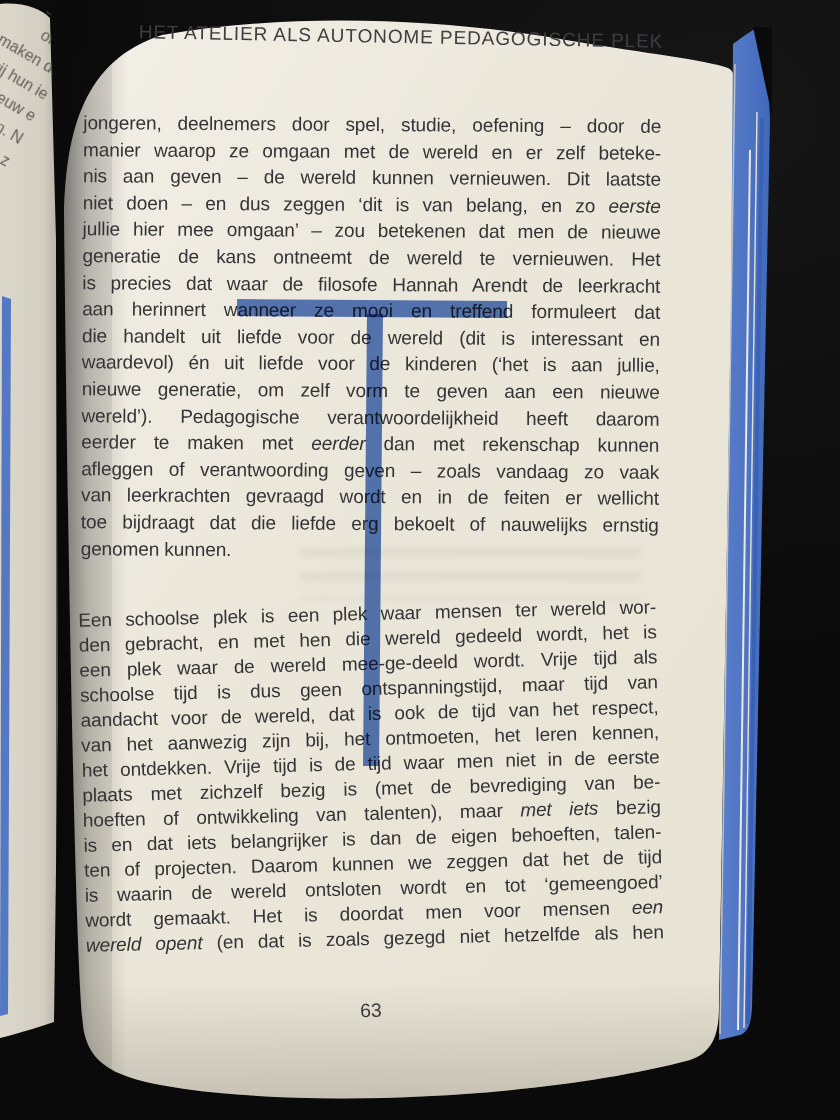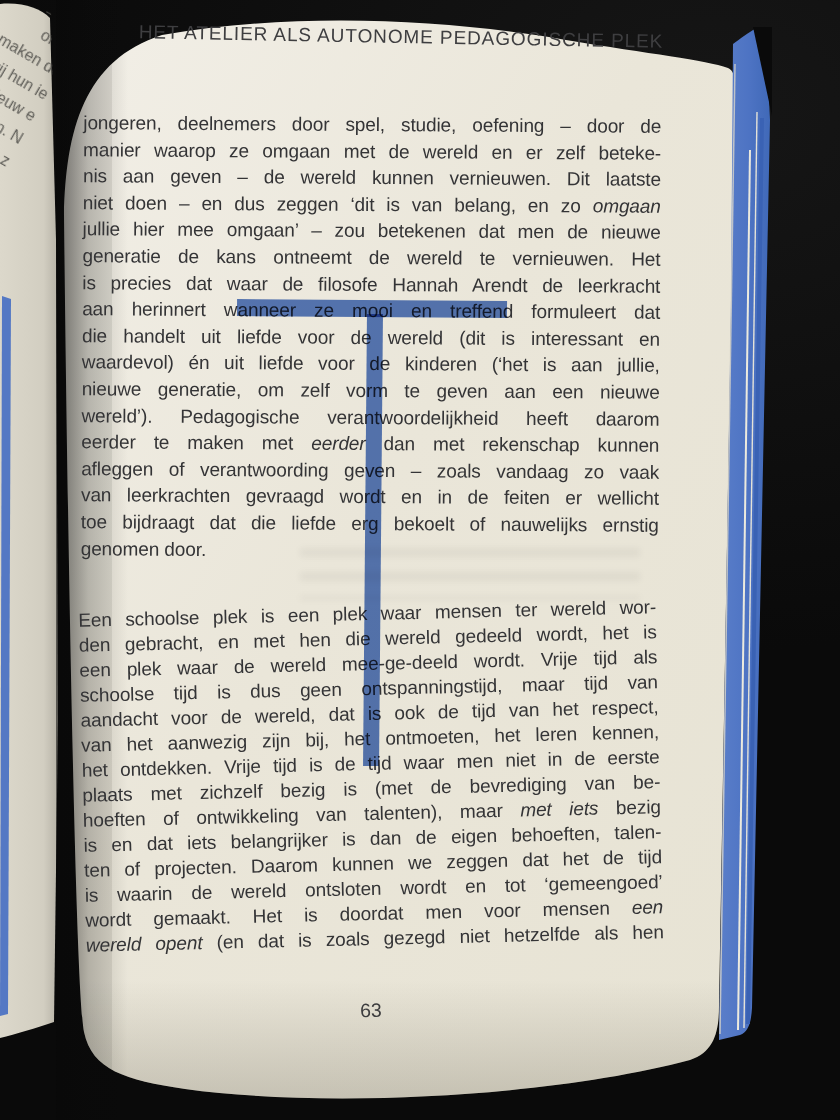--- a/index.html
+++ b/index.html
@@ -136,34 +136,34 @@
 
   <div class="gutter-shade"></div>
   <div class="show-through"></div>
 
   <div class="running-header">HET ATELIER ALS AUTONOME PEDAGOGISCHE PLEK</div>
 
   <div class="para" id="para-0">
       <div class="line"><span>jongeren, deelnemers door spel, studie, oefening – door de</span></div>
       <div class="line"><span>manier waarop ze omgaan met de wereld en er zelf beteke-</span></div>
       <div class="line"><span>nis aan geven – de wereld kunnen vernieuwen. Dit laatste</span></div>
-      <div class="line"><span>niet doen – en dus zeggen ‘dit is van belang, en zo </span><em>omgaan</em></div>
+      <div class="line"><span>niet doen – en dus zeggen ‘dit is van belang, en zo </span><em>eerste</em></div>
       <div class="line"><span>jullie hier mee omgaan’ – zou betekenen dat men de nieuwe</span></div>
       <div class="line"><span>generatie de kans ontneemt de wereld te vernieuwen. Het</span></div>
       <div class="line"><span>is precies dat waar de filosofe Hannah Arendt de leerkracht</span></div>
       <div class="line"><span>aan herinnert wanneer ze mooi en treffend formuleert dat</span></div>
       <div class="line"><span>die handelt uit liefde voor de wereld (dit is interessant en</span></div>
       <div class="line"><span>waardevol) én uit liefde voor de kinderen (‘het is aan jullie,</span></div>
       <div class="line"><span>nieuwe generatie, om zelf vorm te geven aan een nieuwe</span></div>
       <div class="line"><span>wereld’). Pedagogische verantwoordelijkheid heeft daarom</span></div>
       <div class="line"><span>eerder te maken met </span><em>eerder</em><span> dan met rekenschap kunnen</span></div>
       <div class="line"><span>afleggen of verantwoording geven – zoals vandaag zo vaak</span></div>
       <div class="line"><span>van leerkrachten gevraagd wordt en in de feiten er wellicht</span></div>
       <div class="line"><span>toe bijdraagt dat die liefde erg bekoelt of nauwelijks ernstig</span></div>
-      <div class="line no-stretch"><span>genomen door.</span></div>
+      <div class="line no-stretch"><span>genomen kunnen.</span></div>
     </div>
   <div class="para" id="para-1">
       <div class="line"><span>Een schoolse plek is een plek waar mensen ter wereld wor-</span></div>
       <div class="line"><span>den gebracht, en met hen die wereld gedeeld wordt, het is</span></div>
       <div class="line"><span>een plek waar de wereld mee-ge-deeld wordt. Vrije tijd als</span></div>
       <div class="line"><span>schoolse tijd is dus geen ontspanningstijd, maar tijd van</span></div>
       <div class="line"><span>aandacht voor de wereld, dat is ook de tijd van het respect,</span></div>
       <div class="line"><span>van het aanwezig zijn bij, het ontmoeten, het leren kennen,</span></div>
       <div class="line"><span>het ontdekken. Vrije tijd is de tijd waar men niet in de eerste</span></div>
       <div class="line"><span>plaats met zichzelf bezig is (met de bevrediging van be-</span></div>

